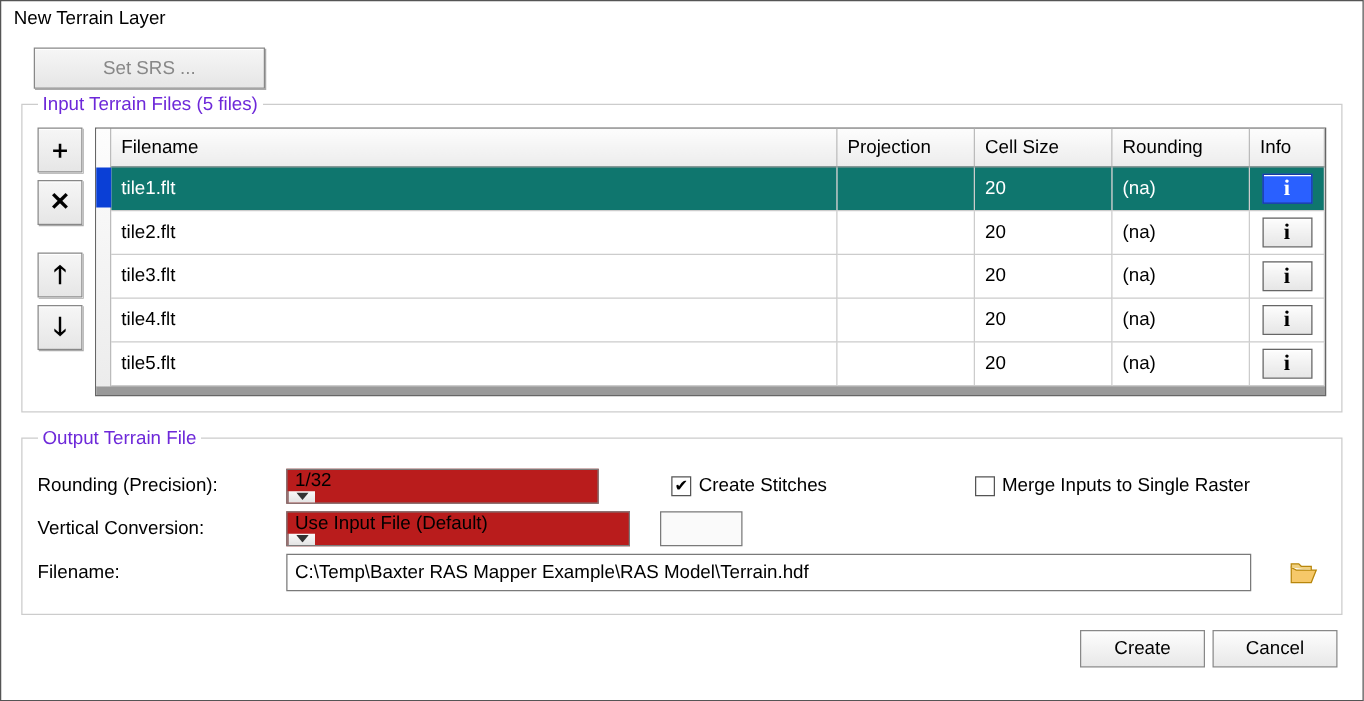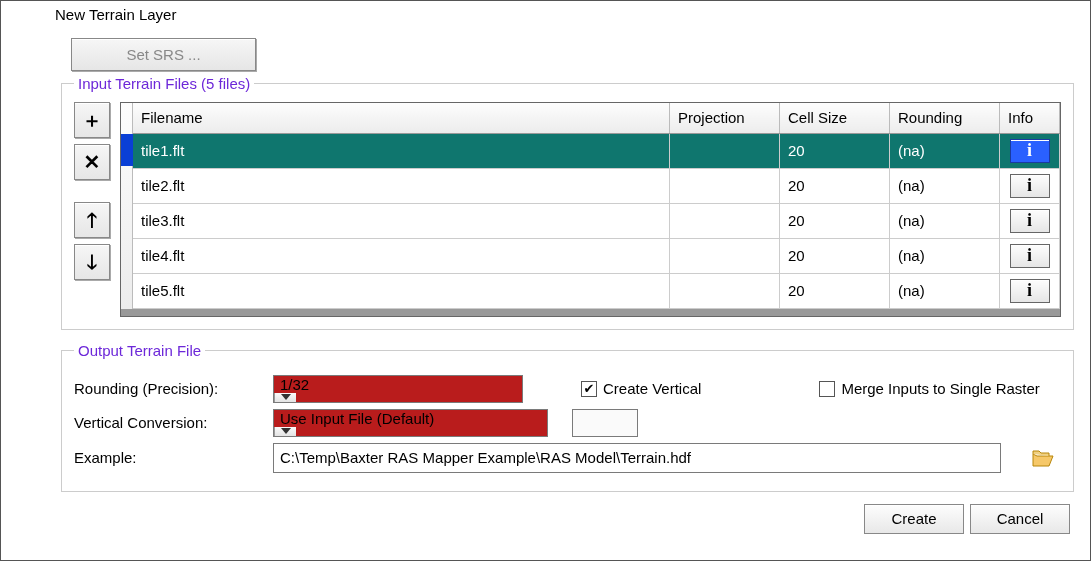--- a/index.html
+++ b/index.html
@@ -10,21 +10,20 @@
     font-size: 13px;
     background: #fff;
     color: #000;
   }
   .window {
     width: 1091px;
     height: 561px;
     border: 1px solid #555;
     background: #fff;
     position: relative;
-    padding-left: 44px;
   }
   .title {
     padding: 5px 10px;
     font-size: 15px;
   }
   .content {
     padding: 0 16px 10px 16px;
   }
   .btn-srs {
     width: 185px;
@@ -350,21 +349,21 @@
           <div class="dd-text">1/32</div>
           <div class="dd-arrow">
             <svg viewBox="0 0 10 6">
                 <path d="M0 0 L5 6 L10 0 Z" fill="#333"></path>
               </svg>
           </div>
         </div>
         <div style="width:10px"></div>
         <div class="check">
           <div class="check-box">✔</div>
-          <span>Create Vertical</span>
+          <span>Create Stitches</span>
         </div>
         <div style="width:70px"></div>
         <div class="check">
           <div class="check-box"></div>
           <span>Merge Inputs to Single Raster</span>
         </div>
       </div>
 
       <div class="out-row">
         <div class="out-label">Vertical Conversion:</div>
@@ -373,21 +372,21 @@
           <div class="dd-arrow">
             <svg viewBox="0 0 10 6">
                 <path d="M0 0 L5 6 L10 0 Z" fill="#333"></path>
               </svg>
           </div>
         </div>
         <div class="small-field"></div>
       </div>
 
       <div class="out-row">
-        <div class="out-label">Example:</div>
+        <div class="out-label">Filename:</div>
         <div class="filename-field">
           <span>C:\Temp\Baxter RAS Mapper Example\RAS Model\Terrain.hdf</span>
         </div>
         <div class="browse-btn">
           <svg width="24" height="20" viewBox="0 0 24 20">
             <path d="M2 6 L2 18 L18 18 L22 8 L6 8 Z" fill="#f6c869" stroke="#b8860b"></path>
             <path d="M2 6 L2 3 L8 3 L10 5 L18 5 L18 8" fill="#f0d080" stroke="#b8860b"></path>
           </svg>
         </div>
       </div>

